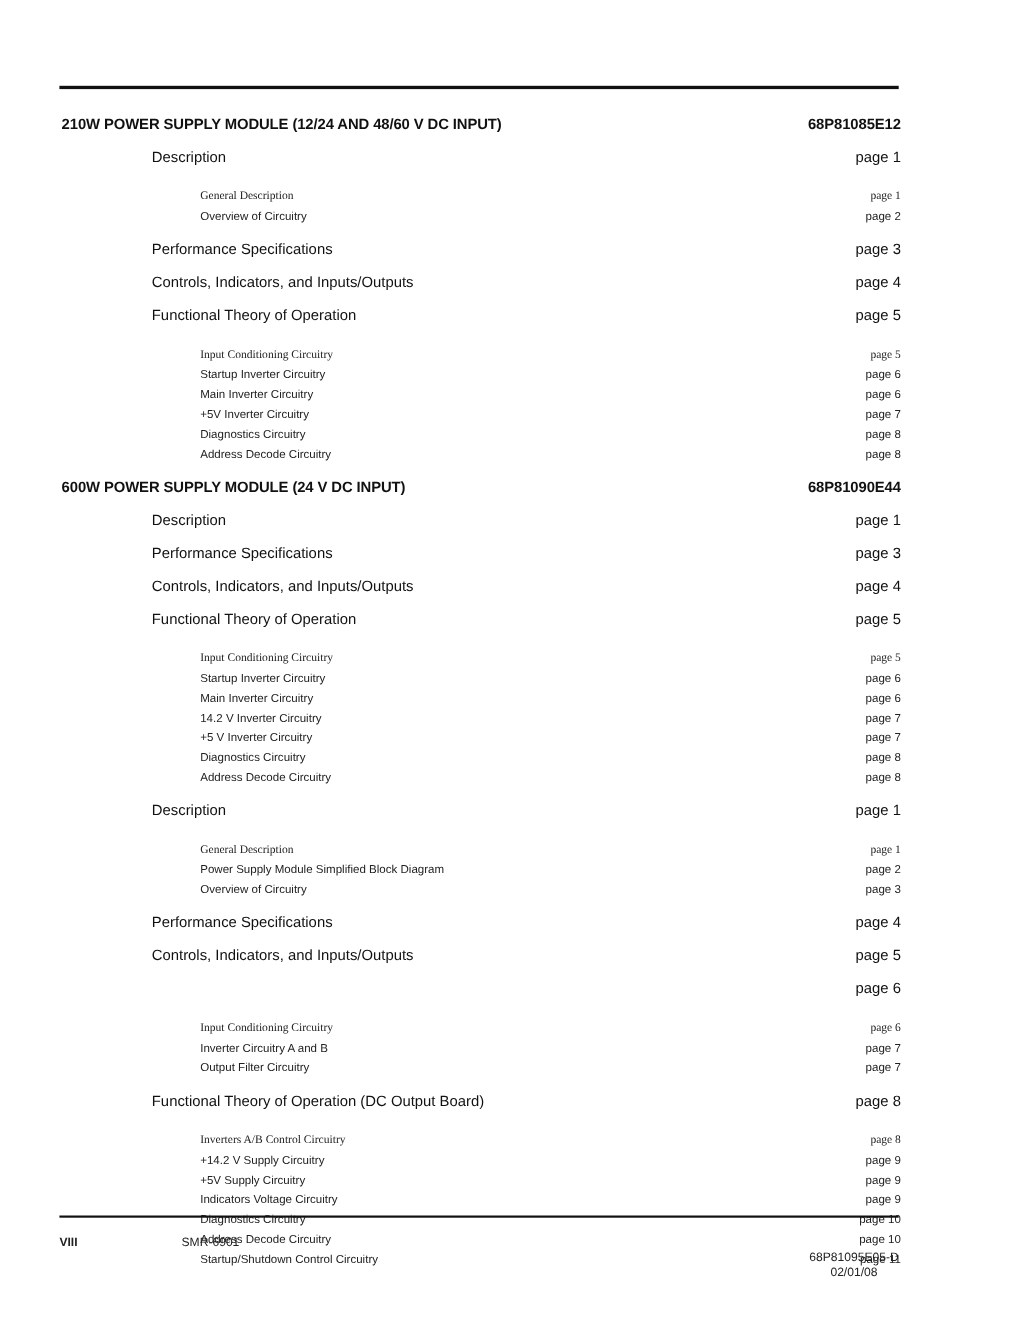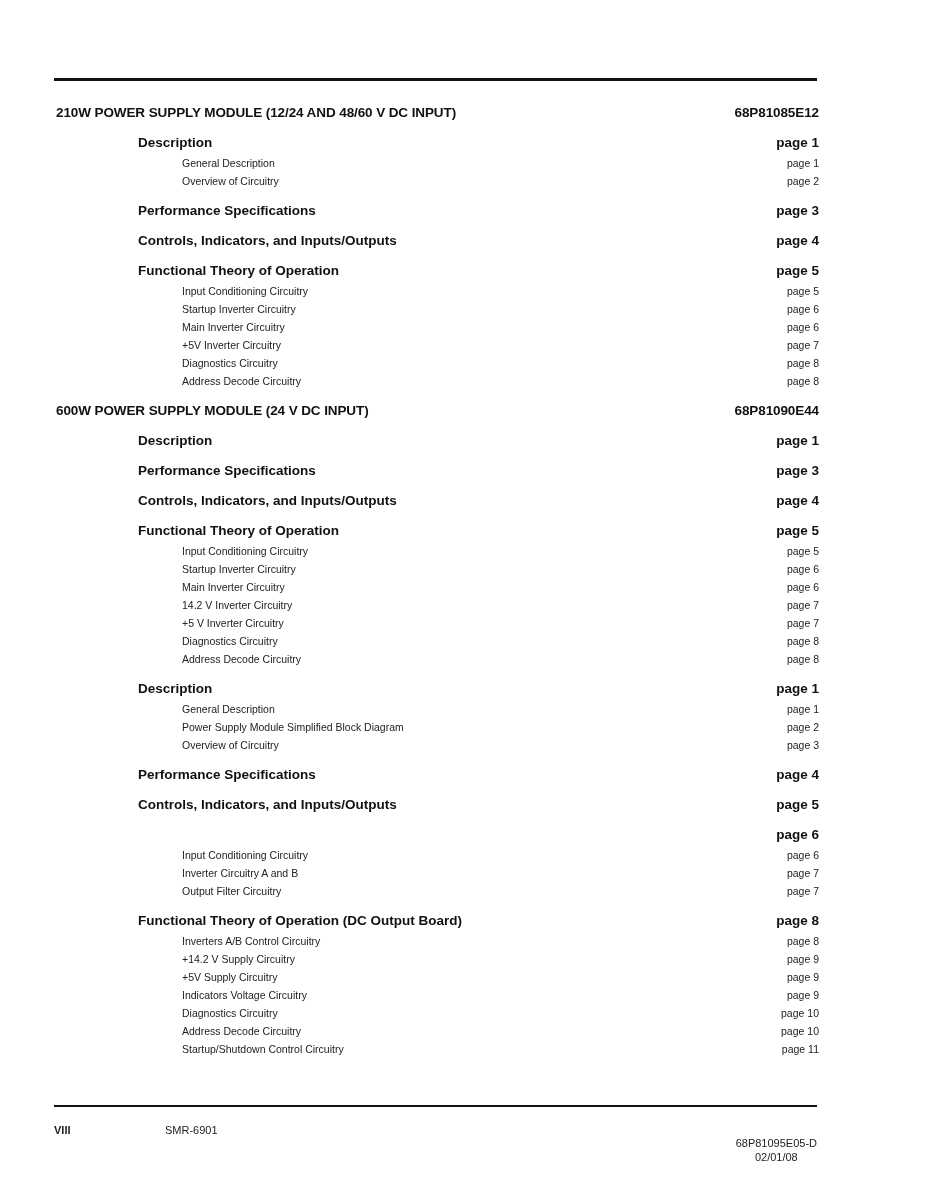--- a/index.html
+++ b/index.html
@@ -30,32 +30,32 @@
   
   .row.module {
     font-size: 13.5px; font-weight: bold; height: 18px; line-height: 18px;
     letter-spacing: -0.1px; margin-top: 12px;
   }
   .row.module:first-child { margin-top: 0; }
   .row.module .leader::after { letter-spacing: 1.3px; font-weight: bold; }
 
   
   .row.section {
-    font-size: 13.5px; font-weight: bold; height: 18px; line-height: 18px;
+    font-size: 13.5px; font-weight: normal; height: 18px; line-height: 18px;
     margin-left: 82px; margin-top: 12px;
   }
   .row.section .leader::after { letter-spacing: 2.4px; }
 
   
   .row.sub {
     font-size: 10.5px; height: 18px; line-height: 18px;
     margin-left: 126px; color: #222222;
   }
   .row.sub .leader::after { letter-spacing: 2.2px; color: #555555; }
-  .section + .sub { margin-top: 2px; }
+  .section + .sub { margin-top: 18px; font-family: Liberation Serif, serif; }
 
   .footer { position: absolute; top: 1124px; left: 54px; width: 763px; font-size: 11px; color: #222222; }
   .footer .pg { position: absolute; left: 0; top: 0; font-weight: bold; }
   .footer .manual { position: absolute; left: 111px; top: 0; }
   .footer .docid { position: absolute; right: 0; top: 12px; text-align: center; line-height: 14px; }
 </style>
 </head>
 <body>
 
 <div class="rule top"></div>

